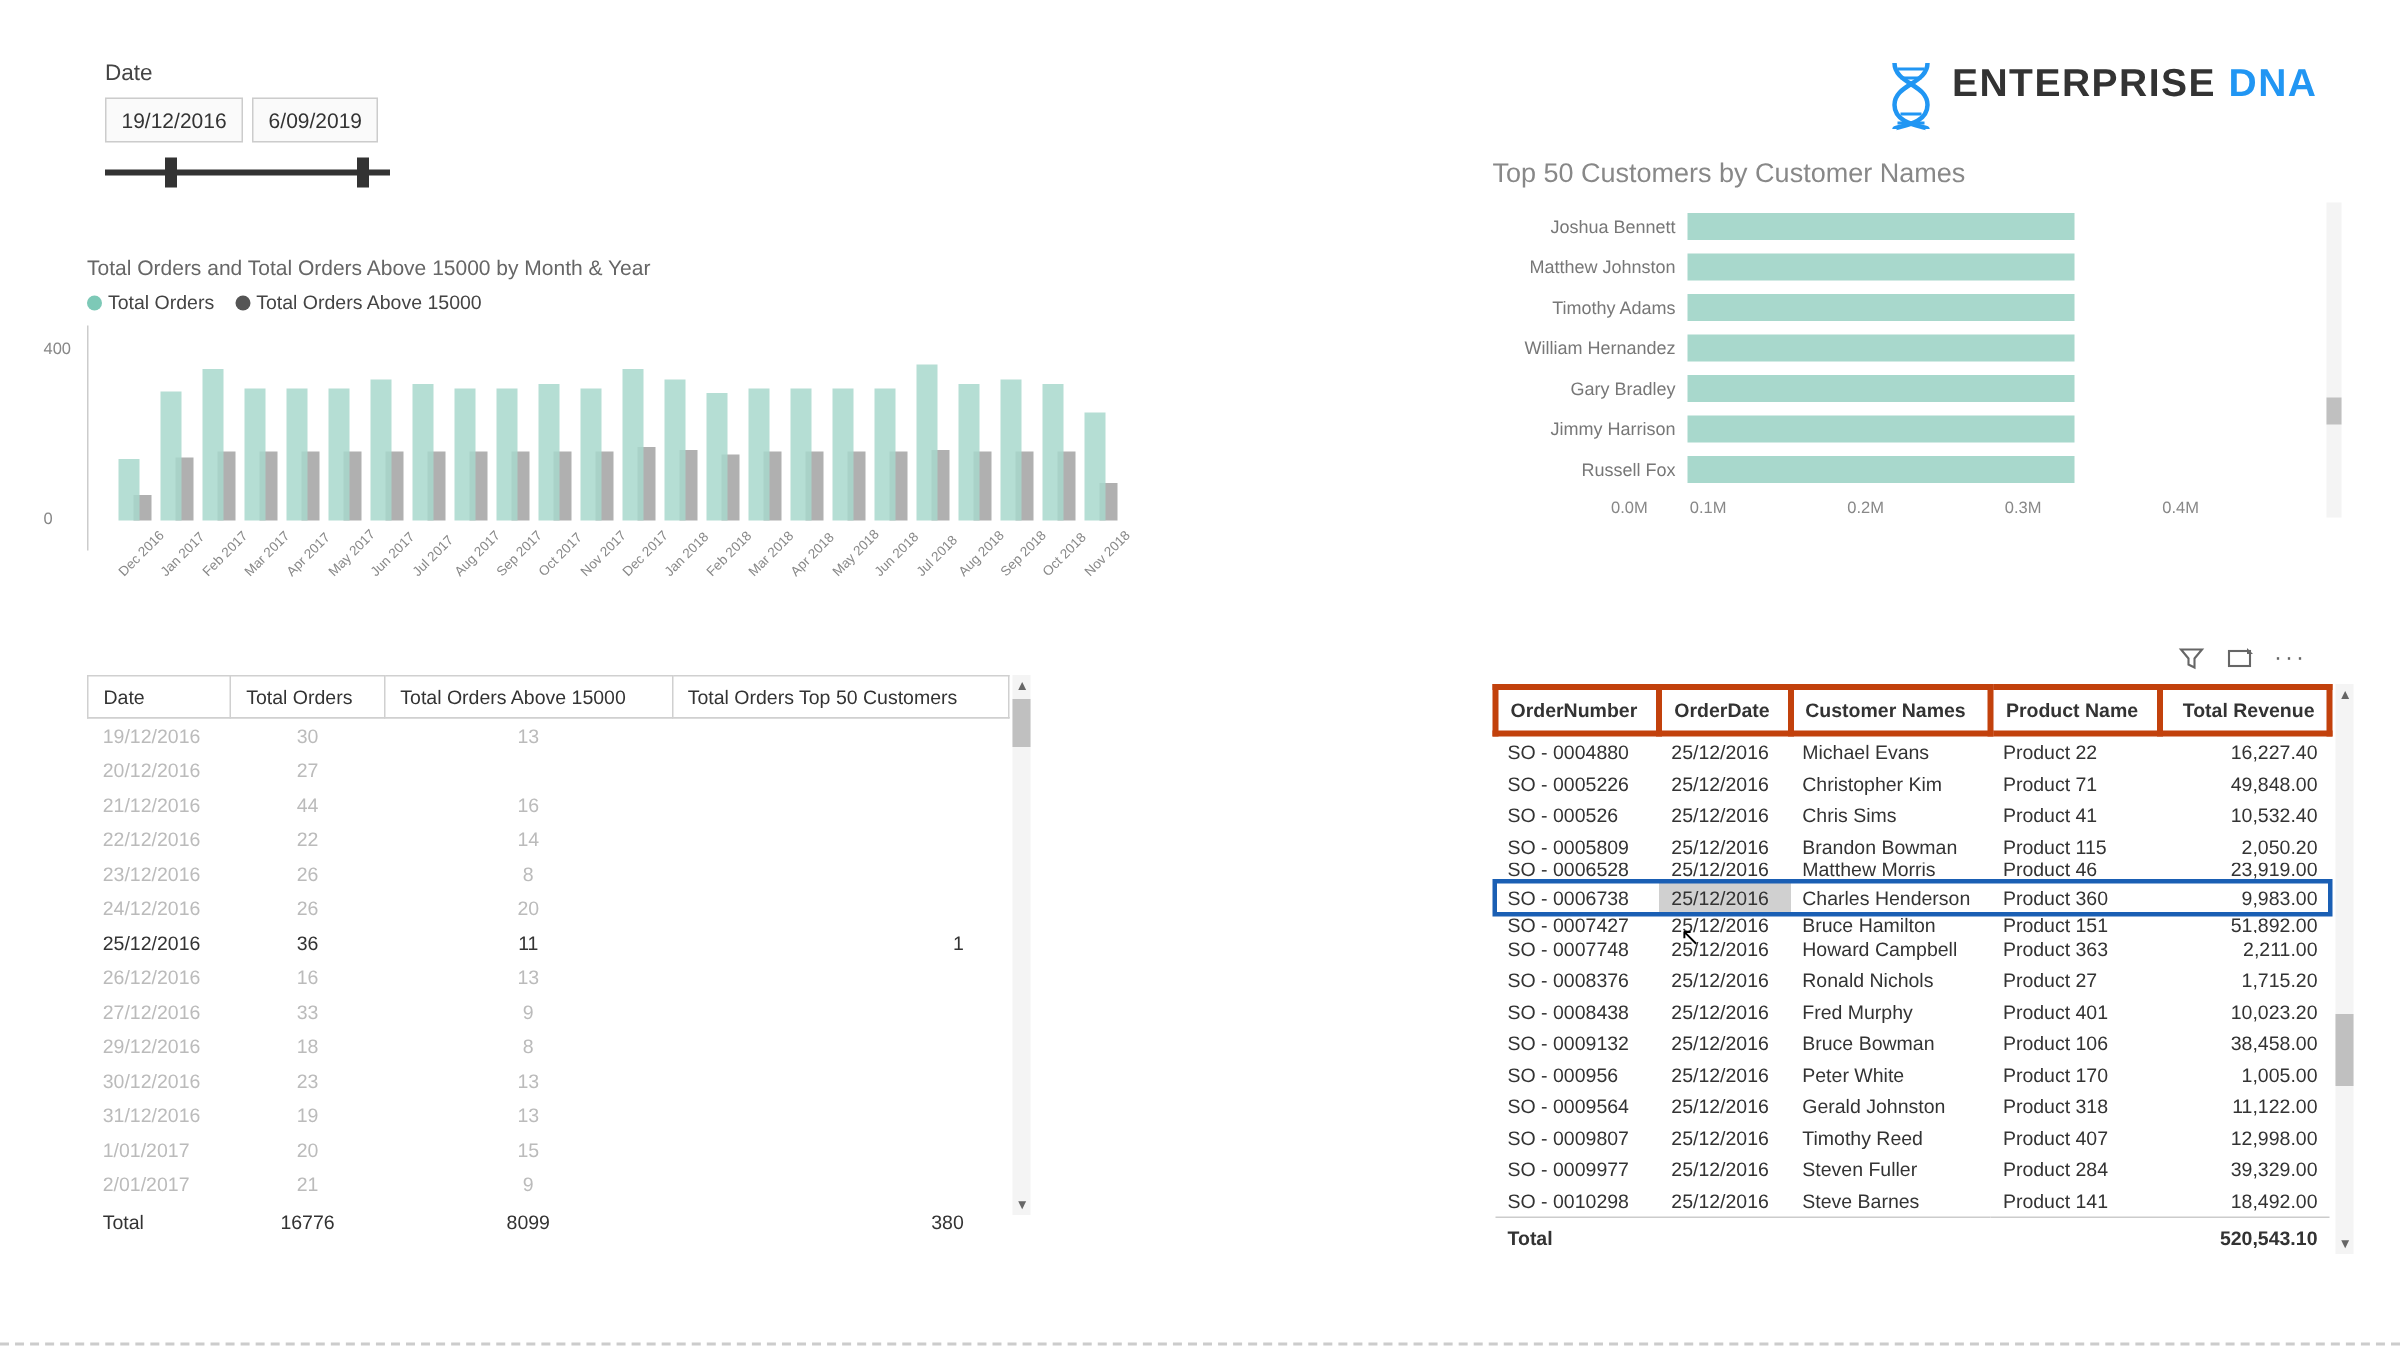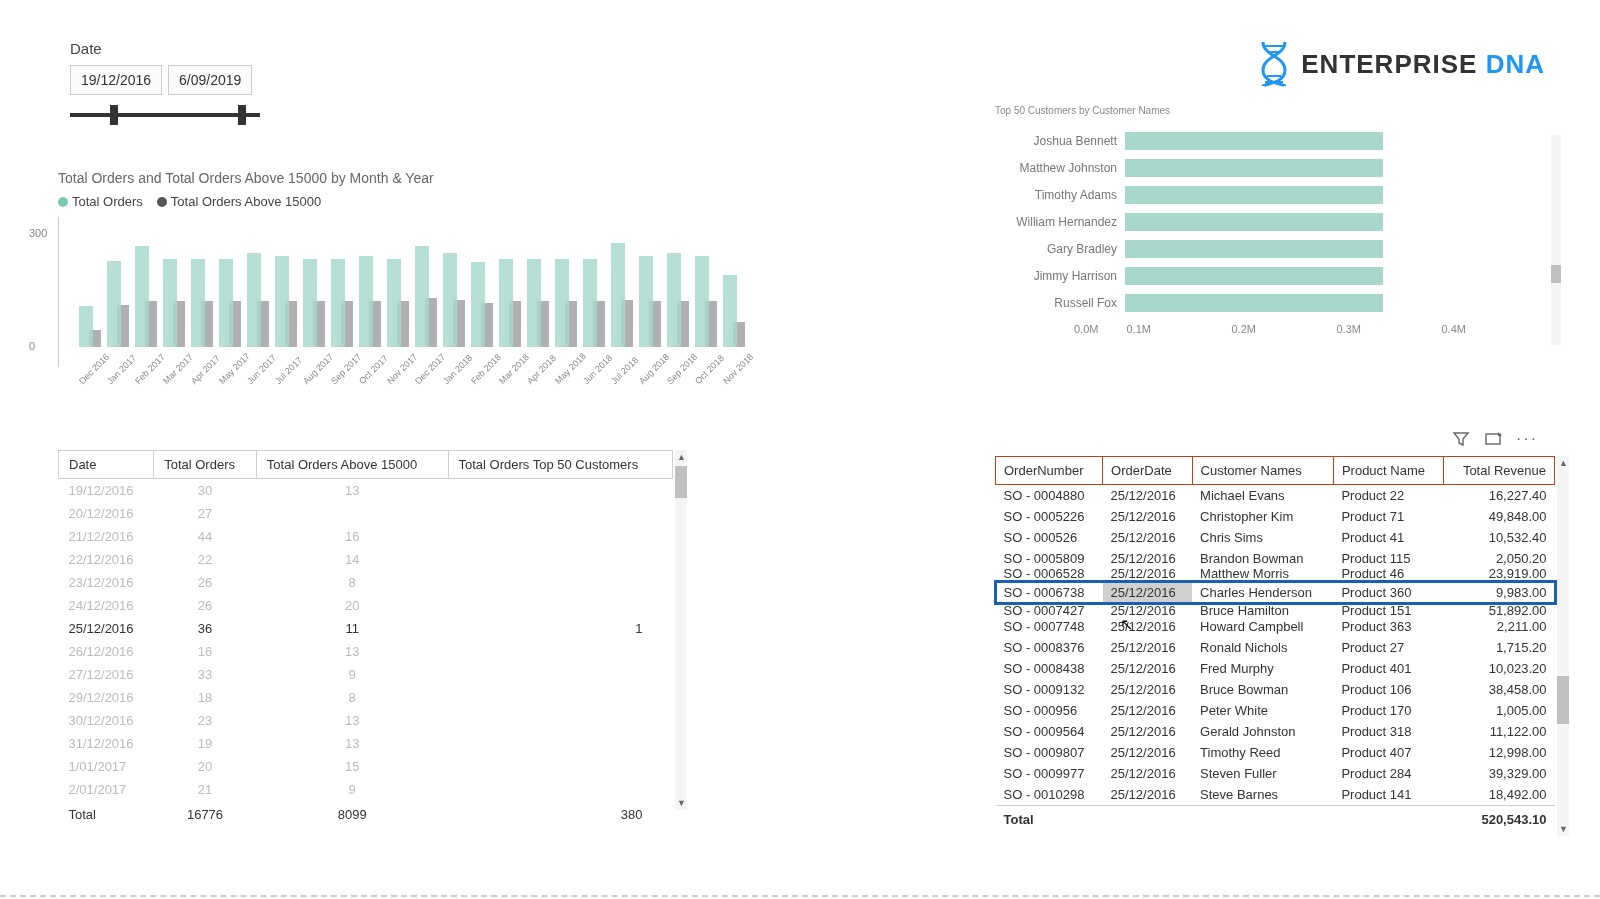--- a/index.html
+++ b/index.html
@@ -8,21 +8,21 @@
   
   .date-slicer { position: absolute; left: 70px; top: 40px; }
   .date-label { font-size: 15px; color: #444; margin-bottom: 8px; }
   .date-boxes { display: flex; gap: 6px; }
   .date-box { border: 1px solid #ccc; background: #fafafa; padding: 6px 10px; font-size: 14px; color: #333; }
   .slider-track { position: relative; margin-top: 10px; height: 20px; width: 190px; }
   .slider-line { position: absolute; top: 8px; left: 0; right: 0; height: 4px; background: #333; }
   .slider-handle { position: absolute; top: 0; width: 8px; height: 20px; background: #333; }
 
   
-  .logo { position: absolute; right: 55px; top: 40px; display: flex; align-items: center; gap: 10px; }
+  .logo { position: absolute; right: 55px; top: 40px; display: flex; gap: 10px; }
   .logo-text { font-size: 26px; font-weight: 600; letter-spacing: 1px; color: #333; }
   .logo-text span.dna { color: #2196f3; }
   .dna-shape { width: 34px; height: 48px; }
 
   
   .left-chart { position: absolute; left: 58px; top: 170px; width: 850px; }
   .chart-title { font-size: 14px; color: #666; margin-bottom: 8px; }
   .legend { display: flex; gap: 14px; font-size: 13px; color: #444; margin-bottom: 8px; }
   .legend-item { display: flex; align-items: center; gap: 4px; }
   .legend-dot { width: 10px; height: 10px; border-radius: 50%; }
@@ -45,37 +45,37 @@
   .tbl tr.active td { color: #333; }
   .tbl td.num { text-align: center; }
   .tbl td.rnum { text-align: right; padding-right: 30px; }
   .tbl tfoot td { color: #333; padding: 6px 10px; }
   .left-scroll { position: absolute; right: -14px; top: 0; width: 12px; height: 100%; background: #f4f4f4; }
   .left-thumb { position: absolute; top: 16px; width: 12px; height: 32px; background: #c0c0c0; }
   .left-arrow { position: absolute; left: 2px; font-size: 9px; color: #666; }
 
   
   .right-chart { position: absolute; left: 995px; top: 105px; width: 560px; }
-  .right-chart-title { font-size: 10px; color: #888; margin-bottom: 12px; }
+  .right-chart-title { font-size: 18px; color: #888; margin-bottom: 12px; }
   .hbar-row { display: flex; align-items: center; height: 25px; margin-bottom: 2px; }
   .hbar-label { width: 130px; text-align: right; font-size: 12px; color: #777; padding-right: 8px; }
   .hbar-track { flex: 1; height: 18px; position: relative; }
   .hbar-fill { height: 100%; background: #a8d8cc; }
   .right-xaxis { display: flex; margin-left: 79px; margin-top: 8px; }
   .right-xtick { font-size: 11px; color: #888; }
   .right-scroll { position: absolute; right: -6px; top: 30px; width: 10px; height: 210px; background: #f4f4f4; }
   .right-thumb { position: absolute; top: 130px; width: 10px; height: 18px; background: #c0c0c0; }
 
   
   .visual-icons { position: absolute; right: 62px; top: 430px; display: flex; gap: 14px; color: #666; }
 
   
   .right-table-wrap { position: absolute; left: 995px; top: 456px; width: 560px; }
   .rtbl { border-collapse: collapse; width: 100%; font-size: 13px; }
-  .rtbl th { text-align: left; padding: 6px 8px; border: 1px solid #c2410c; font-weight: 400; color: #333; }
+  .rtbl th { text-align: left; padding: 6px 8px; border: 4px solid #c2410c; font-weight: 700; color: #333; }
   .rtbl th.rh { text-align: right; }
   .rtbl td { padding: 3px 8px; color: #333; white-space: nowrap; }
   .rtbl td.rnum { text-align: right; }
   .rtbl tr.clipped-top td { padding-top: 0; line-height: 10px; overflow: hidden; height: 10px; }
   .rtbl tr.clipped-bot td { padding-bottom: 0; line-height: 10px; overflow: hidden; height: 10px; vertical-align: top; }
   .rtbl tr.highlighted { outline: 3px solid #1a5fb4; outline-offset: -1px; background: #fff; position: relative; }
   .rtbl tr.highlighted td:nth-child(2) { background: #d0d0d0; }
   .rtbl tfoot td { font-weight: 600; padding: 6px 8px; border-top: 1px solid #ccc; }
   .right-table-scroll { position: absolute; right: -14px; top: 0; width: 12px; height: 380px; background: #f4f4f4; }
   .right-table-thumb { position: absolute; top: 220px; width: 12px; height: 48px; background: #c0c0c0; }
@@ -122,21 +122,21 @@
     <div class="legend-item">
         <span class="legend-dot dot-teal"></span>
         <span>Total Orders</span>
       </div>
     <div class="legend-item">
         <span class="legend-dot dot-gray"></span>
         <span>Total Orders Above 15000</span>
       </div>
   </div>
   <div class="col-chart-area">
-    <span class="yaxis-label" style="top:10px">300</span>
+    <span class="yaxis-label" style="top:10px">400</span>
     <span class="yaxis-label" style="bottom:15px">0</span>
     <div class="bars" id="col-bars">
         <div class="bar-group">
           <div class="bar-teal" style="height: 40.8571px;"></div>
           <div class="bar-gray" style="height: 17.2857px;"></div>
         </div>
         <div class="bar-group">
           <div class="bar-teal" style="height: 86.4286px;"></div>
           <div class="bar-gray" style="height: 42.4286px;"></div>
         </div>

